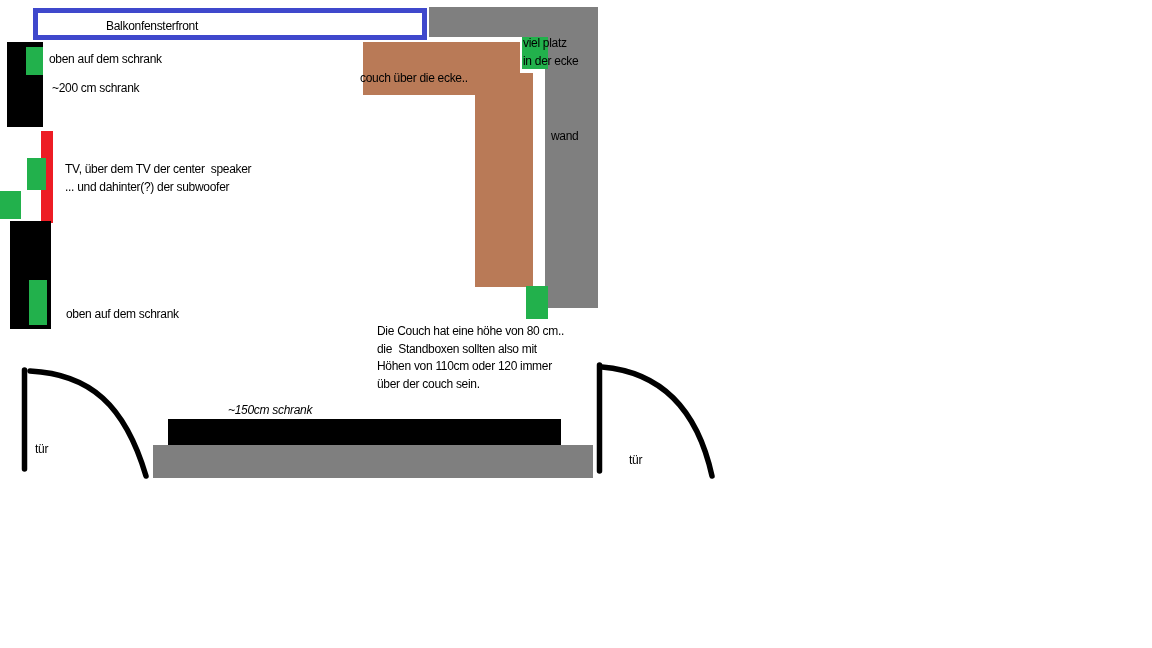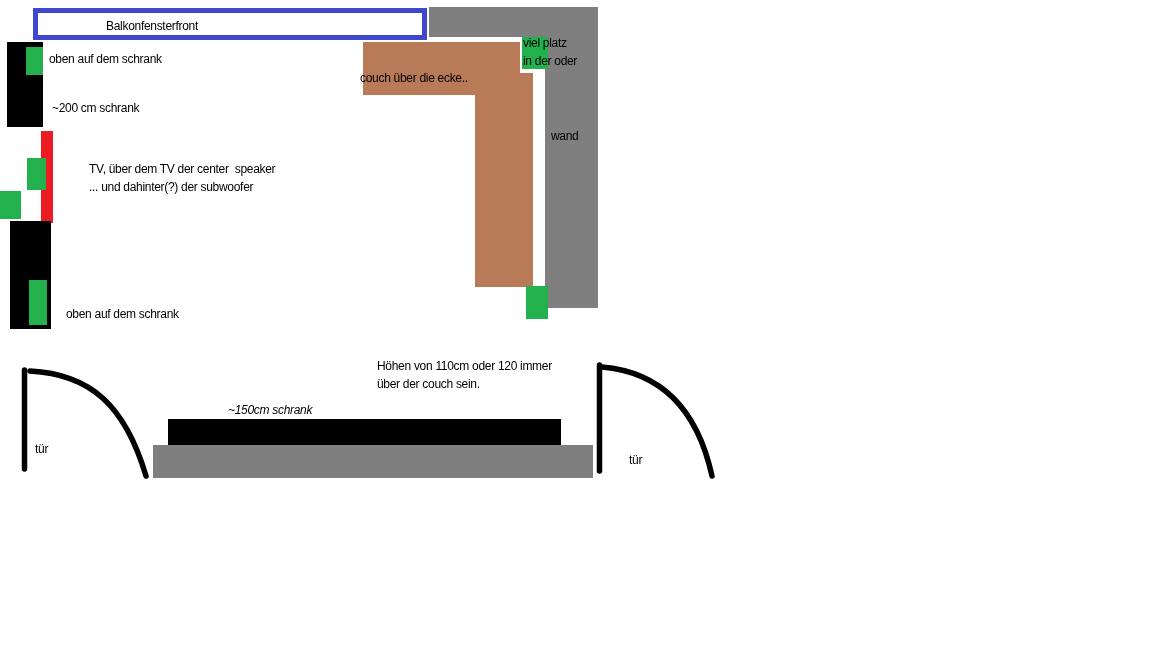--- a/index.html
+++ b/index.html
@@ -19,22 +19,22 @@
   
   .cab-top{left:7px;top:42px;width:36px;height:85px;background:var(--black);}
   .grn1{left:26px;top:47px;width:17px;height:28px;background:var(--green);}
   .red-strip{left:41px;top:131px;width:12px;height:92px;background:var(--red);}
   .grn2{left:27px;top:158px;width:19px;height:32px;background:var(--green);}
   .grn3{left:0px;top:191px;width:21px;height:28px;background:var(--green);}
   .cab-mid{left:10px;top:221px;width:41px;height:108px;background:var(--black);}
   .grn4{left:29px;top:280px;width:18px;height:45px;background:var(--green);}
   
   .lbl-oben-top{left:49px;top:51px;}
-  .lbl-200{left:52px;top:100px;}
-  .lbl-tv{left:65px;top:161px;margin-left:24px;}
+  .lbl-200{left:52px;top:80px;}
+  .lbl-tv{left:65px;top:161px;}
   .lbl-oben-bottom{left:66px;top:306px;}
   
   .wall-bar{left:429px;top:7px;width:168px;height:30px;background:var(--gray);}
   .wall-strip{left:545px;top:7px;width:53px;height:301px;background:var(--gray);}
   .couch-h{left:363px;top:42px;width:157px;height:53px;background:var(--brown);}
   .couch-v{left:475px;top:73px;width:58px;height:214px;background:var(--brown);}
   .grn-corner{left:522px;top:37px;width:26px;height:32px;background:var(--green);}
   .grn-floor{left:526px;top:286px;width:22px;height:33px;background:var(--green);}
   .lbl-corner{left:523px;top:19px;margin-top:16px;}
   .lbl-couch{left:360px;top:70px;}
@@ -69,24 +69,24 @@
   <div class="label lbl-tv"><span>TV, über dem TV der center  speaker</span><br><span>... und dahinter(?) der subwoofer</span></div>
   <div class="label lbl-oben-bottom">oben auf dem schrank</div>
 
   <div class="shape wall-bar"></div>
   <div class="shape wall-strip"></div>
   <div class="shape couch-h"></div>
   <div class="shape couch-v"></div>
   <div class="shape grn-corner"></div>
   <div class="shape grn-floor"></div>
 
-  <div class="label lbl-corner"><span>viel platz</span><br><span>in der oder</span></div>
+  <div class="label lbl-corner"><span>viel platz</span><br><span>in der ecke</span></div>
   <div class="label lbl-couch">couch über die ecke..</div>
   <div class="label lbl-wand">wand</div>
-  <div class="label lbl-note"><br><br><span>Höhen von 110cm oder 120 immer</span><br><span>über der couch sein.</span></div>
+  <div class="label lbl-note"><span>Die Couch hat eine höhe von 80 cm..</span><br><span>die  Standboxen sollten also mit</span><br><span>Höhen von 110cm oder 120 immer</span><br><span>über der couch sein.</span></div>
 
   <div class="shape cab-150-black"></div>
   <div class="shape cab-150-gray"></div>
   <div class="label lbl-150">~150cm schrank</div>
 
   <svg class="doors" width="1152" height="648" viewBox="0 0 1152 648">
     <path d="M24.5,370 L24.5,469" stroke="#000" stroke-width="5.5" stroke-linecap="round" fill="none"></path>
     <path d="M30,371 C90,374 125,405 146,476" stroke="#000" stroke-width="5.5" stroke-linecap="round" fill="none"></path>
     <path d="M599.5,365 L599.5,471" stroke="#000" stroke-width="5.5" stroke-linecap="round" fill="none"></path>
     <path d="M602,367 C660,372 697,408 712,476" stroke="#000" stroke-width="5.5" stroke-linecap="round" fill="none"></path>

